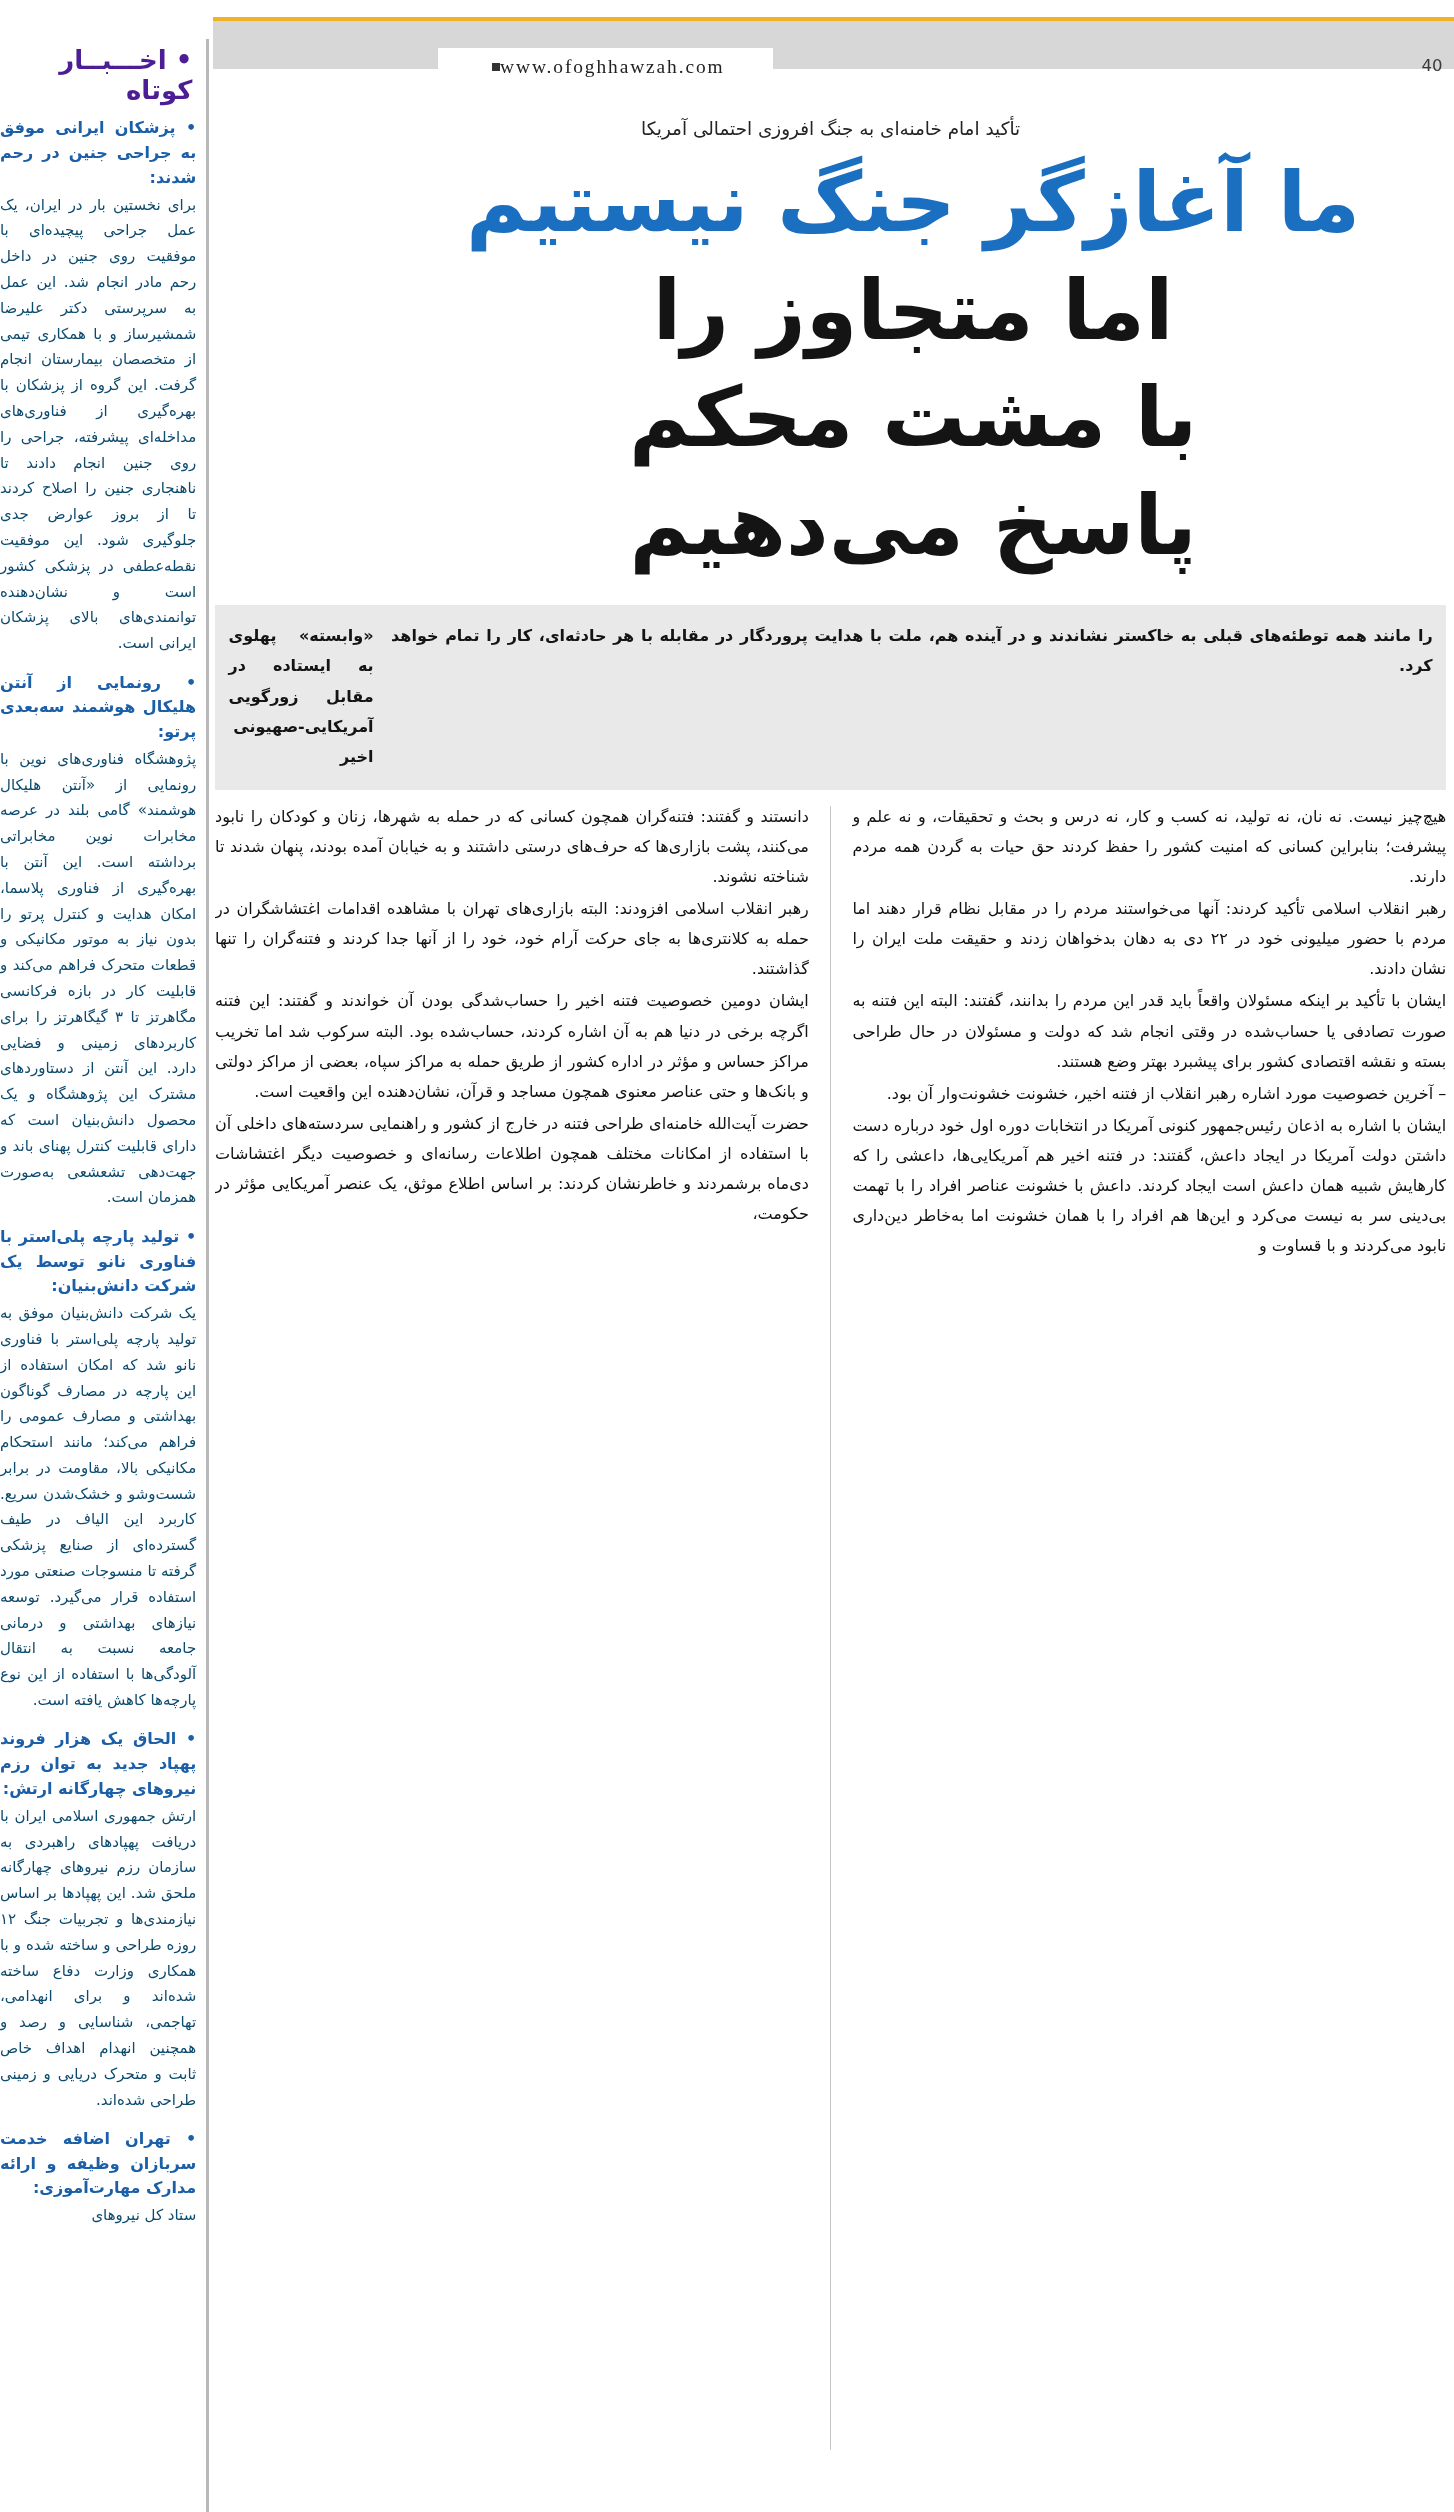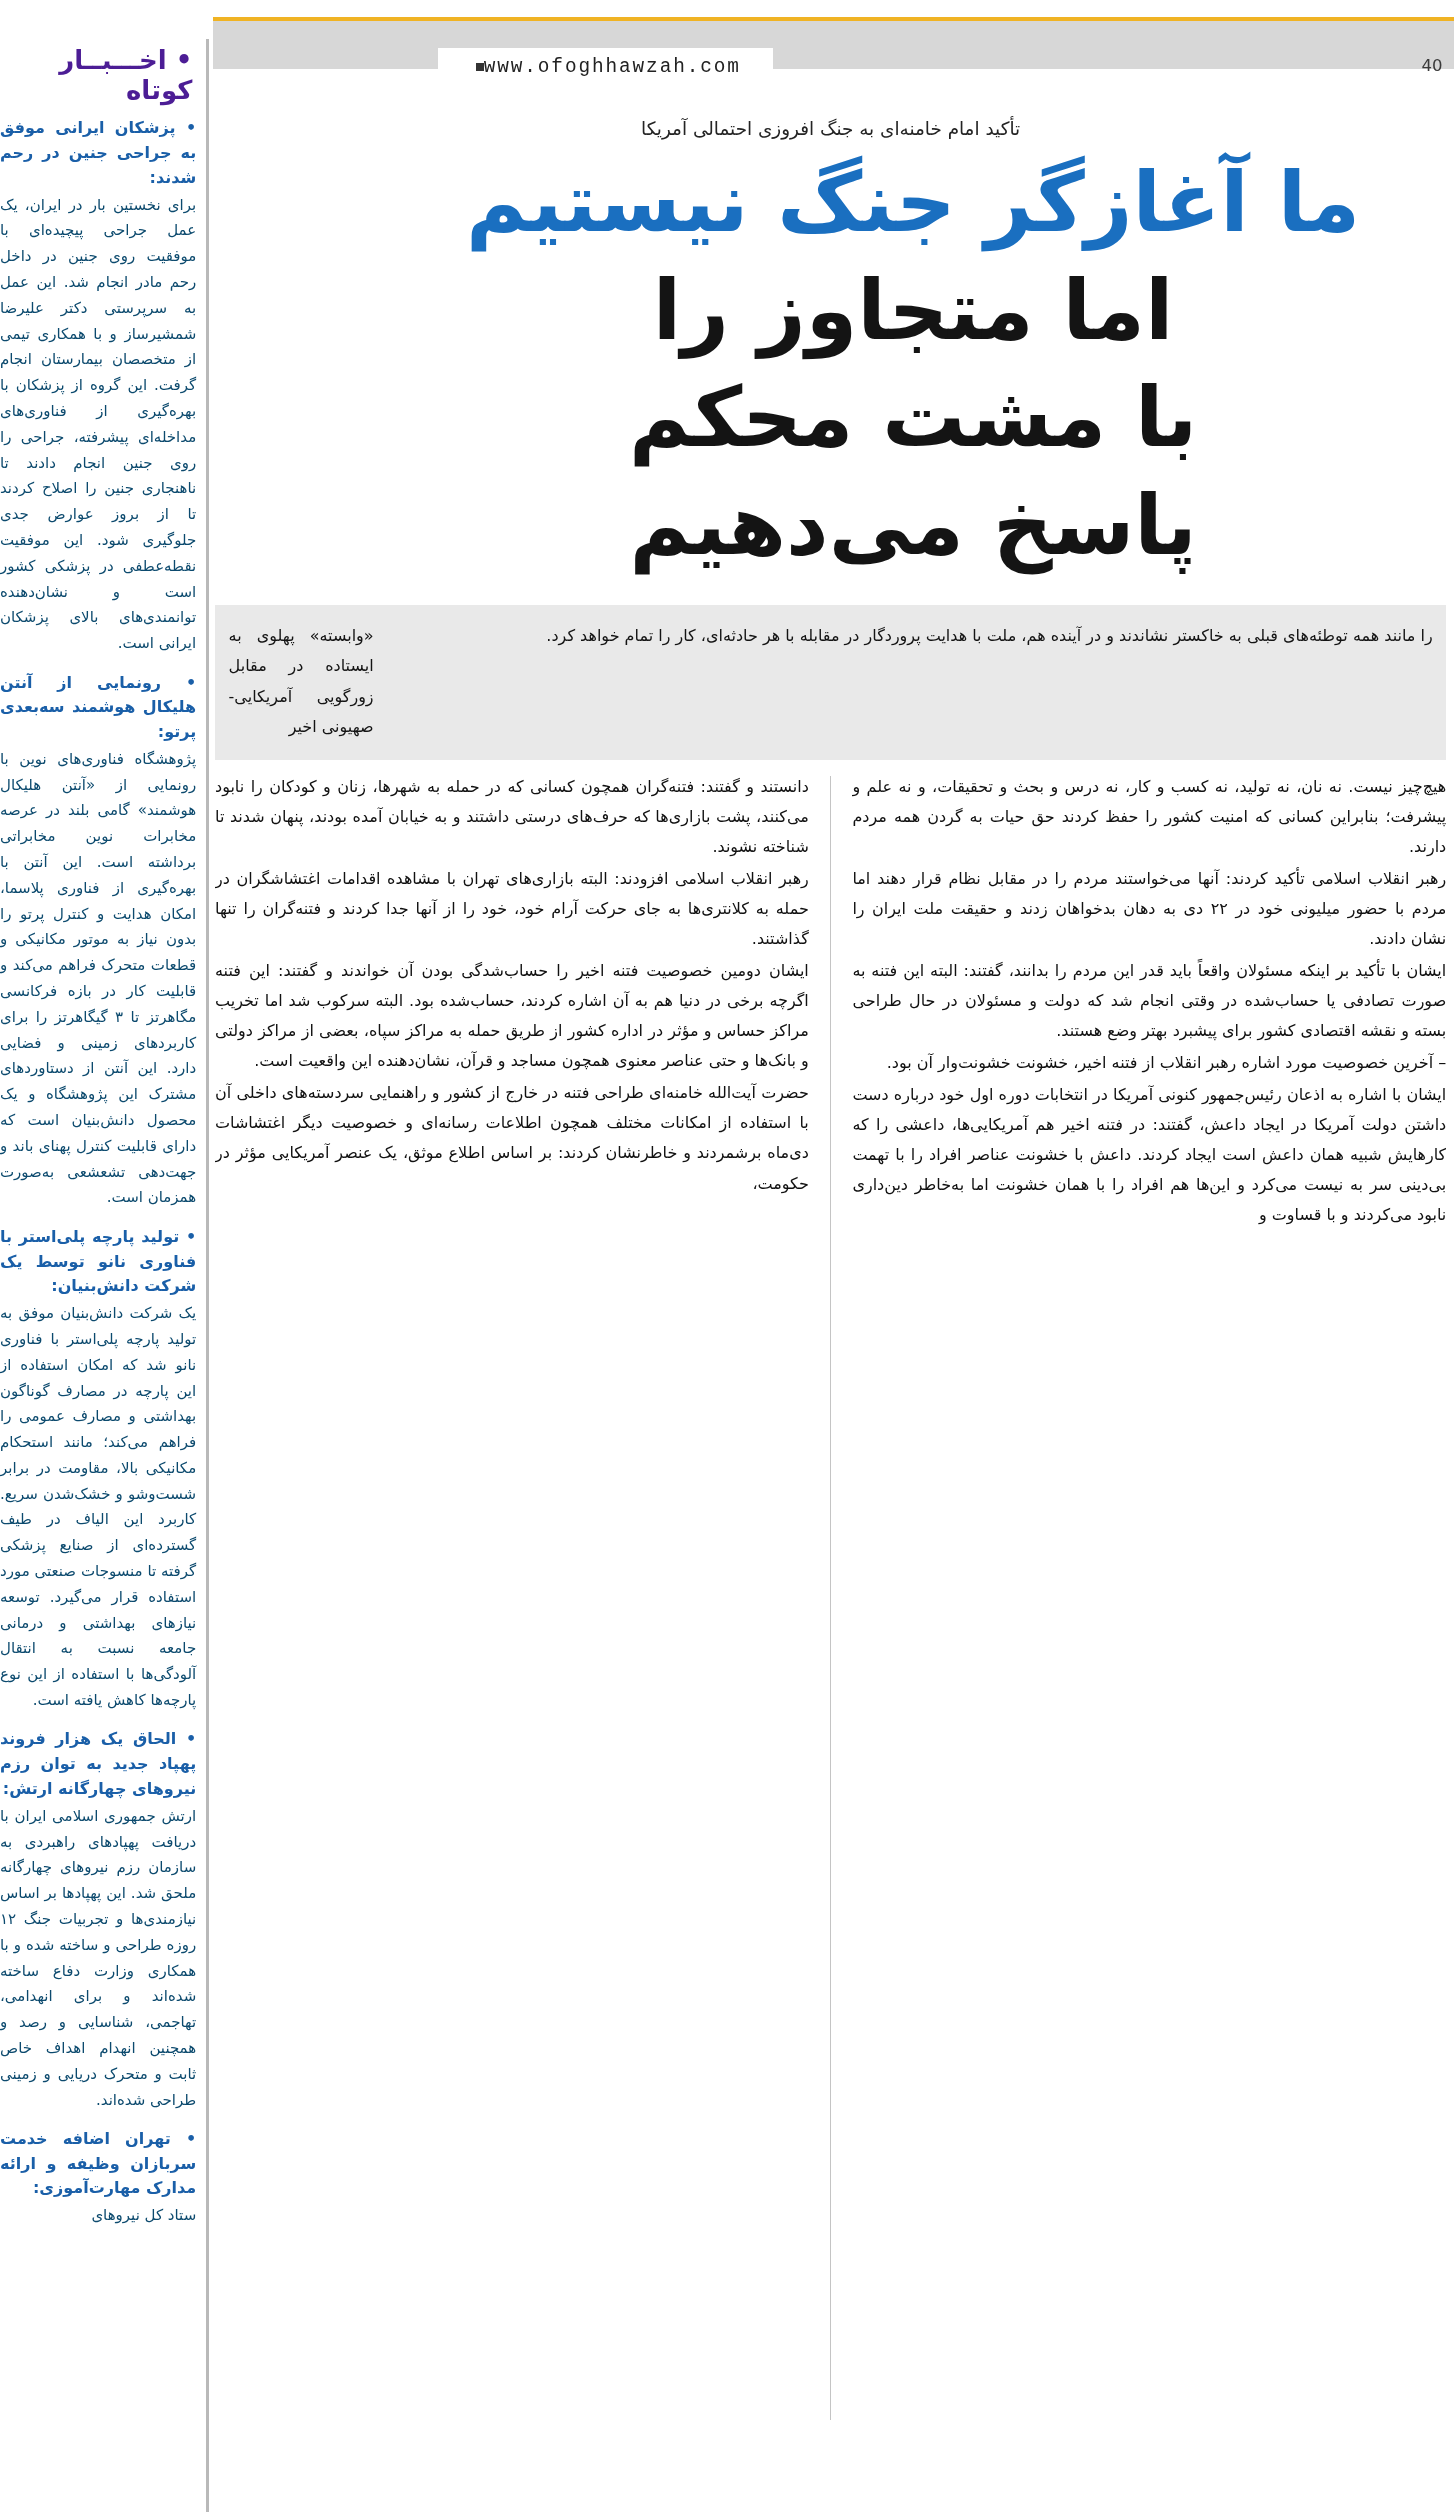--- a/index.html
+++ b/index.html
@@ -50,21 +50,21 @@
     left: 225px;
     width: 335px;
     height: 37px;
     background: #ffffff;
     display: flex;
     align-items: center;
     justify-content: center;
     direction: ltr;
   }
   .site-url {
-    font-family: Liberation Mono, monospace;
+    font-family: Liberation Serif, serif;
     font-size: 19.4px;
     letter-spacing: 1.9px;
     color: #222222;
     white-space: nowrap;
   }
   .url-bullet {
     display: inline-block;
     width: 7.8px;
     height: 7.8px;
     background: #333333;
@@ -170,20 +170,21 @@
     gap: 17.5px;
     box-sizing: border-box;
   }
   .lead-col {
     flex: 1;
     font-size: 16px;
     line-height: 1.9;
     color: #141414;
     text-align: justify;
     text-align-last: right;
+    font-weight: bold;
   }
   .lead-col.narrow { flex: 0 0 145px; }
 
   
   .cols {
     margin-top: 12px;
     display: flex;
     flex-direction: row-reverse;
     gap: 21.3px;
     height: 1648px;

